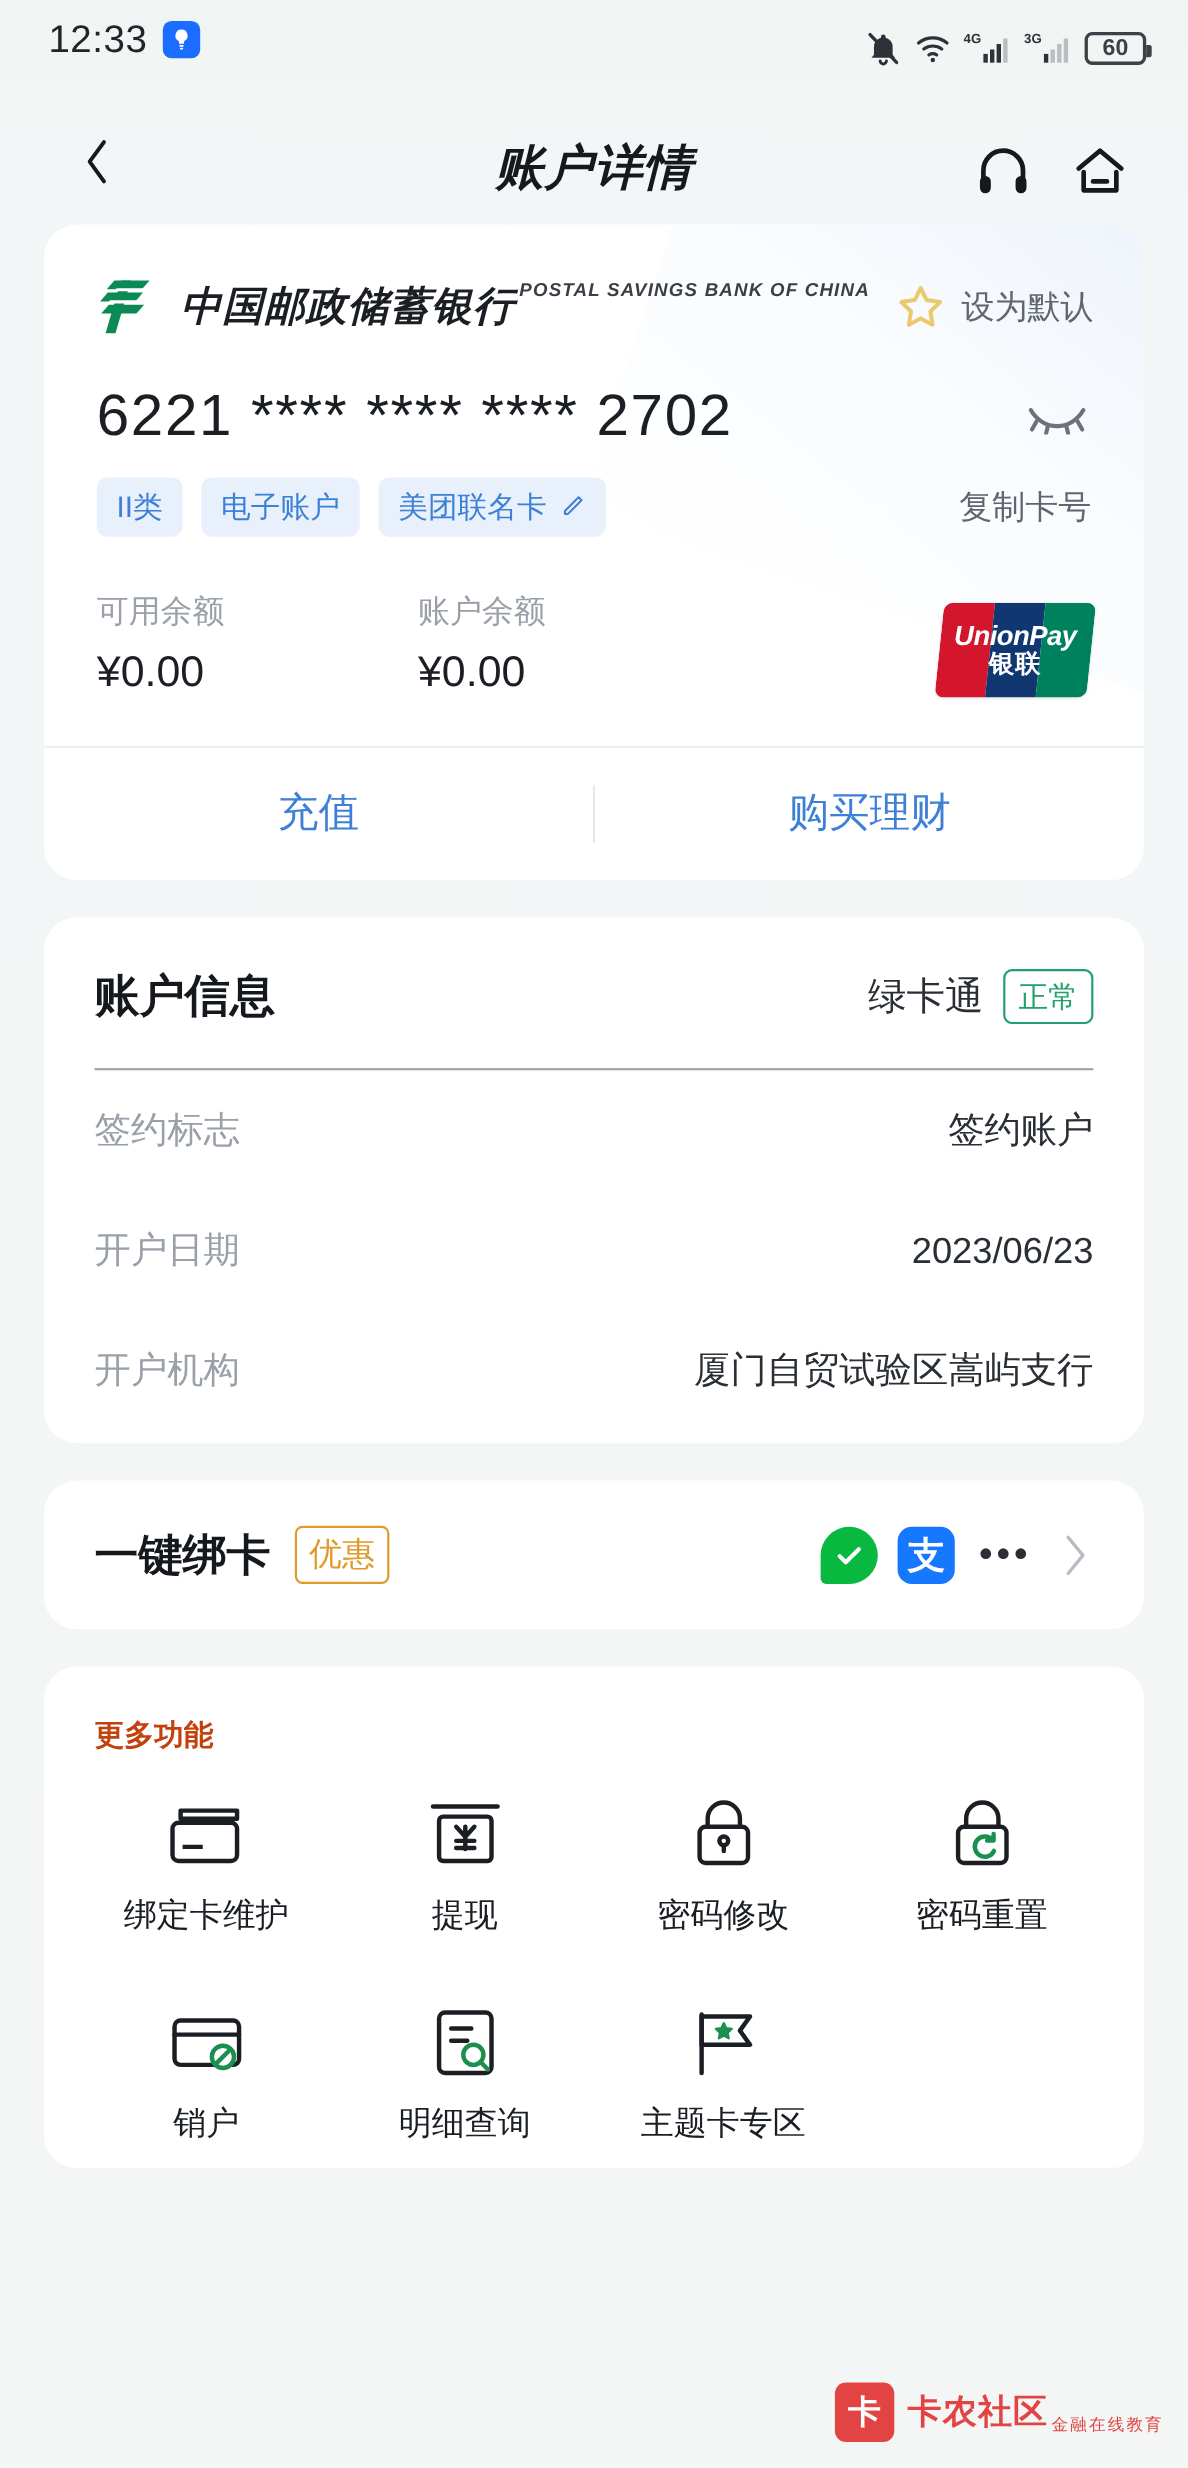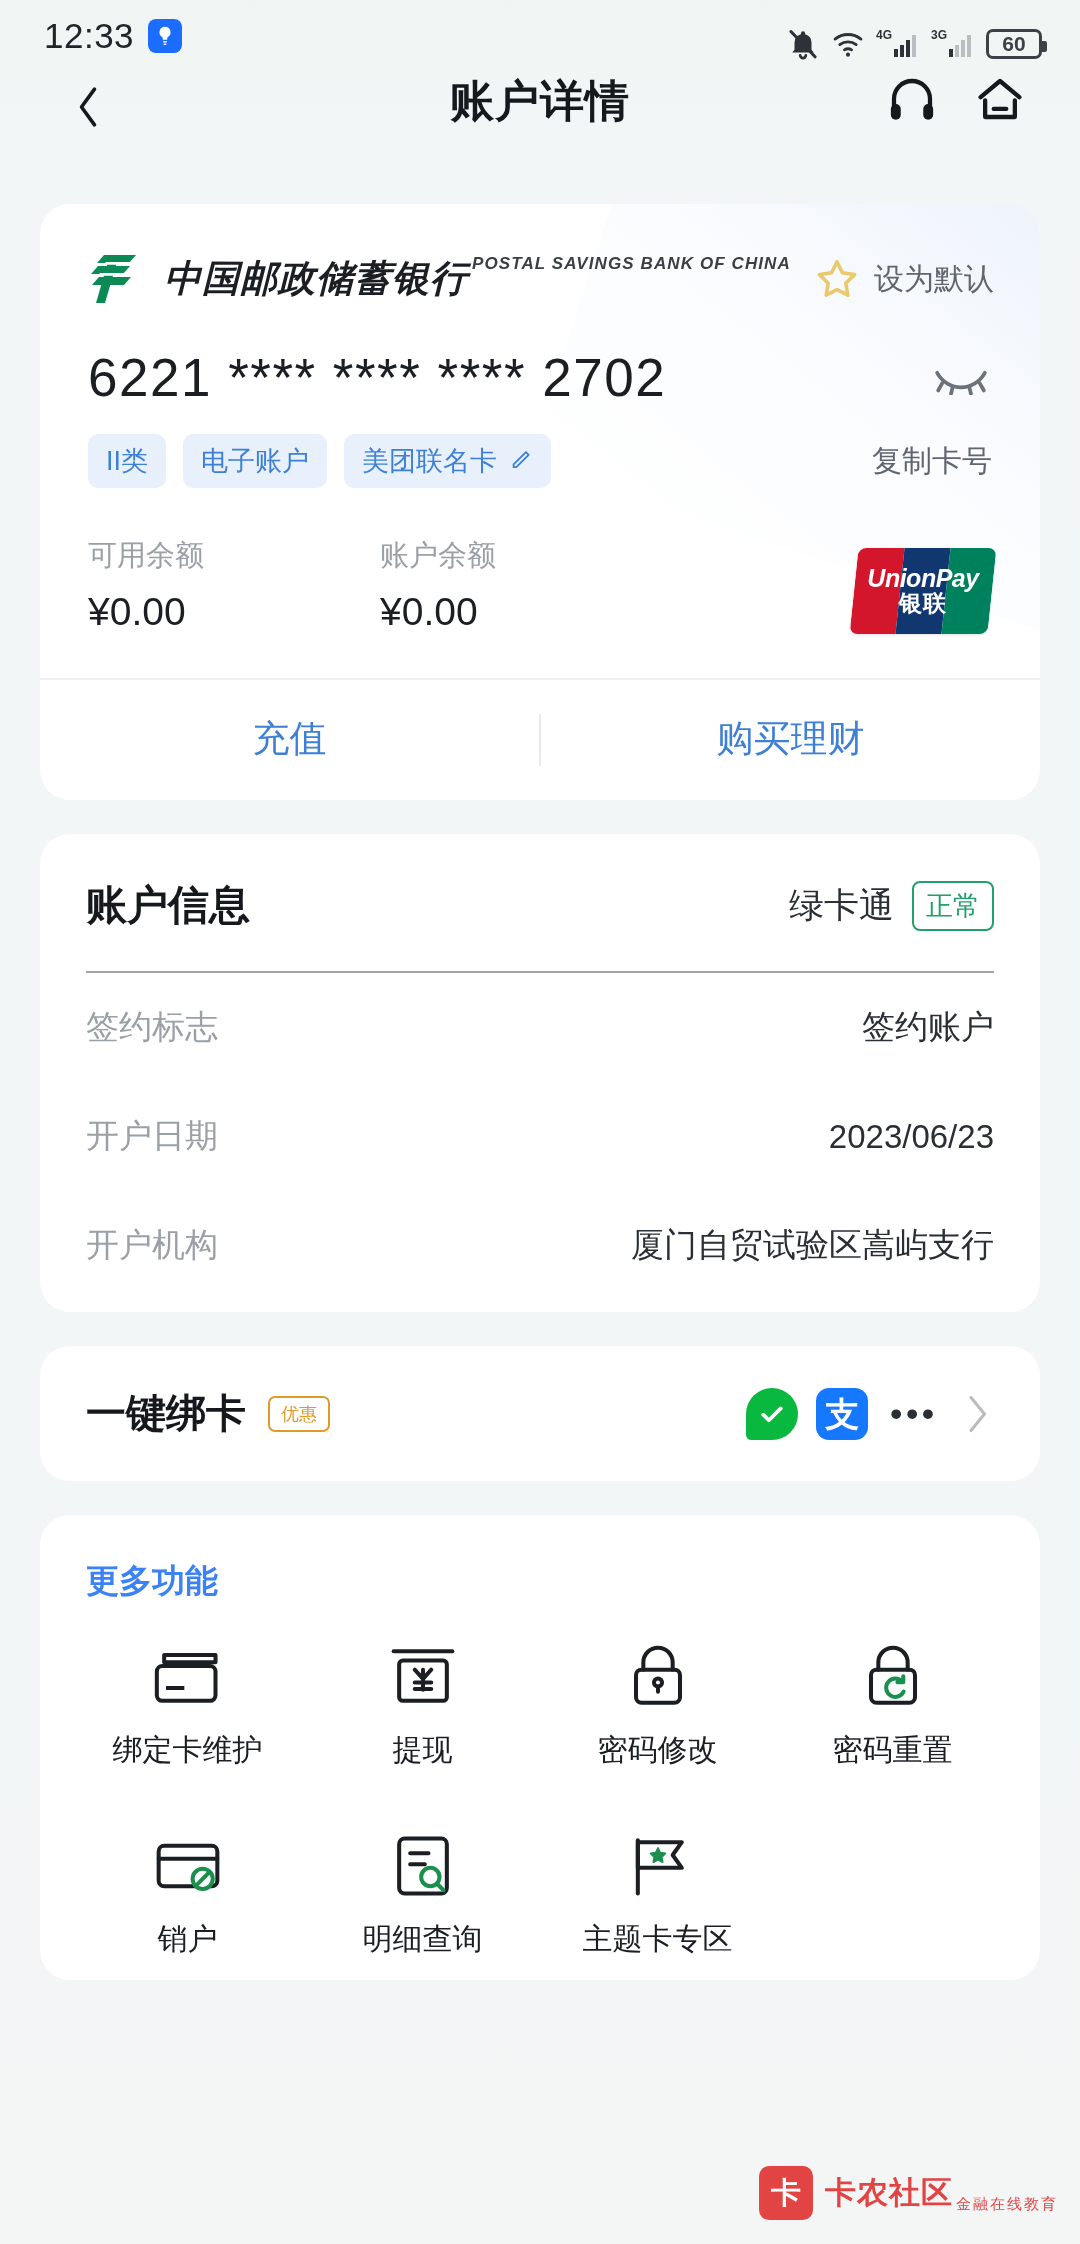--- a/index.html
+++ b/index.html
@@ -17,21 +17,21 @@
   .sb-time { font-size: 35px; color: #20252b; letter-spacing: 0.5px; font-family: "Liberation Sans", sans-serif; }
   .sb-badge { width: 34px; height: 34px; border-radius: 8px; background: #1a6dff; display: flex; align-items: center; justify-content: center; }
   .sb-badge svg { display:block; }
   .sb-right { display: flex; align-items: center; gap: 11px; margin-top: 16px; }
   .sb-right svg { display: block; }
   .battery { width: 56px; height: 30px; border: 3px solid #3c4147; border-radius: 7px; position: relative; display: flex; align-items: center; justify-content: center; }
   .battery:after { content:""; position: absolute; right: -8px; top: 9px; width: 5px; height: 11px; background: #3c4147; border-radius: 0 2px 2px 0; }
   .battery span { font-size: 21px; color: #3c4147; font-weight: 600; }
 
   
-  .navbar { height: 110px; display: flex; align-items: flex-start; padding: 0 53px; position: relative; }
+  .navbar { height: 110px; display: flex; align-items: flex-end; padding: 0 53px; position: relative; font-style: italic; }
   .nav-back { width: 70px; height: 70px; display: flex; align-items: center; justify-content: center; }
   .nav-title { position: absolute; left: 0; right: 0; text-align: center; font-size: 44px; font-weight: 700; color: #15191e; letter-spacing: 1px; pointer-events: none; }
   .nav-actions { margin-left: auto; display: flex; align-items: center; gap: 34px; z-index: 2; }
   .nav-actions svg { display: block; }
 
   
   .card { margin: 0 40px; background: #fff; border-radius: 30px; position: relative; overflow: hidden; }
 
   
   .bankcard { margin-top: 22px; }
@@ -82,31 +82,31 @@
   .info-rows { border-top: 2px solid #a3a3a3; }
   .info-row { display: flex; align-items: center; justify-content: space-between; padding: 32px 0; }
   .info-k { font-size: 33px; color: #9aa0a8; }
   .info-v { font-size: 33px; color: #2a2f36; }
   .info-rows .info-row:last-child { padding-bottom: 44px; }
 
   
   .bindcard { margin-top: 34px; padding: 0 46px; }
   .bind-row { display: flex; align-items: center; padding: 40px 0; }
   .bind-title { font-size: 40px; font-weight: 700; color: #15191e; }
-  .bind-tag { margin-left: 22px; border: 2px solid #e09a2a; color: #e09a2a; border-radius: 7px; font-size: 18px; padding: 4px 11px; font-family: Liberation Mono, monospace; }
+  .bind-tag { margin-left: 22px; border: 2px solid #e09a2a; color: #e09a2a; border-radius: 7px; font-size: 30px; padding: 4px 11px; font-family: Liberation Mono, monospace; }
   .bind-right { margin-left: auto; display: flex; align-items: center; gap: 18px; }
   .pay-icon { width: 52px; height: 52px; border-radius: 13px; display: flex; align-items: center; justify-content: center; }
   .pay-wechat { border-radius: 50% 50% 50% 10%; background: #09b83e; }
   .pay-alipay { background: #1678ff; }
   .pay-alipay span { color: #fff; font-size: 34px; font-weight: 700; line-height: 1; }
   .dots { letter-spacing: 4px; color: #2a2f36; font-size: 34px; font-weight: 700; margin: 0 4px; line-height: 0.6; }
 
   
   .morecard { margin-top: 34px; padding: 0 30px 10px 30px; }
-  .more-title { font-size: 33px; font-weight: 700; color: #3b82f6; padding: 44px 16px 18px 16px; }
+  .more-title { font-size: 27px; font-weight: 700; color: #c2410c; padding: 44px 16px 18px 16px; }
   .grid { display: grid; grid-template-columns: repeat(4, 1fr); row-gap: 30px; }
   .gitem { display: flex; flex-direction: column; align-items: center; gap: 20px; padding: 22px 0 10px 0; }
   .gitem svg { display:block; }
   .glabel { font-size: 30px; color: #1b1f24; }
 
   
   .watermark { position: absolute; right: 22px; bottom: 24px; display: flex; align-items: center; gap: 12px; opacity: 0.95; }
   .wm-logo { width: 54px; height: 54px; border-radius: 10px; background: #e23b3b; display:flex; align-items:center; justify-content:center; color:#fff; font-size: 30px; font-weight:700; }
   .wm-txt { display: flex; flex-direction: row; gap: 3px; align-items: flex-end; }
   .wm-t1 { font-size: 31px; font-weight: 700; color: #e23b3b; letter-spacing: 1px; }

